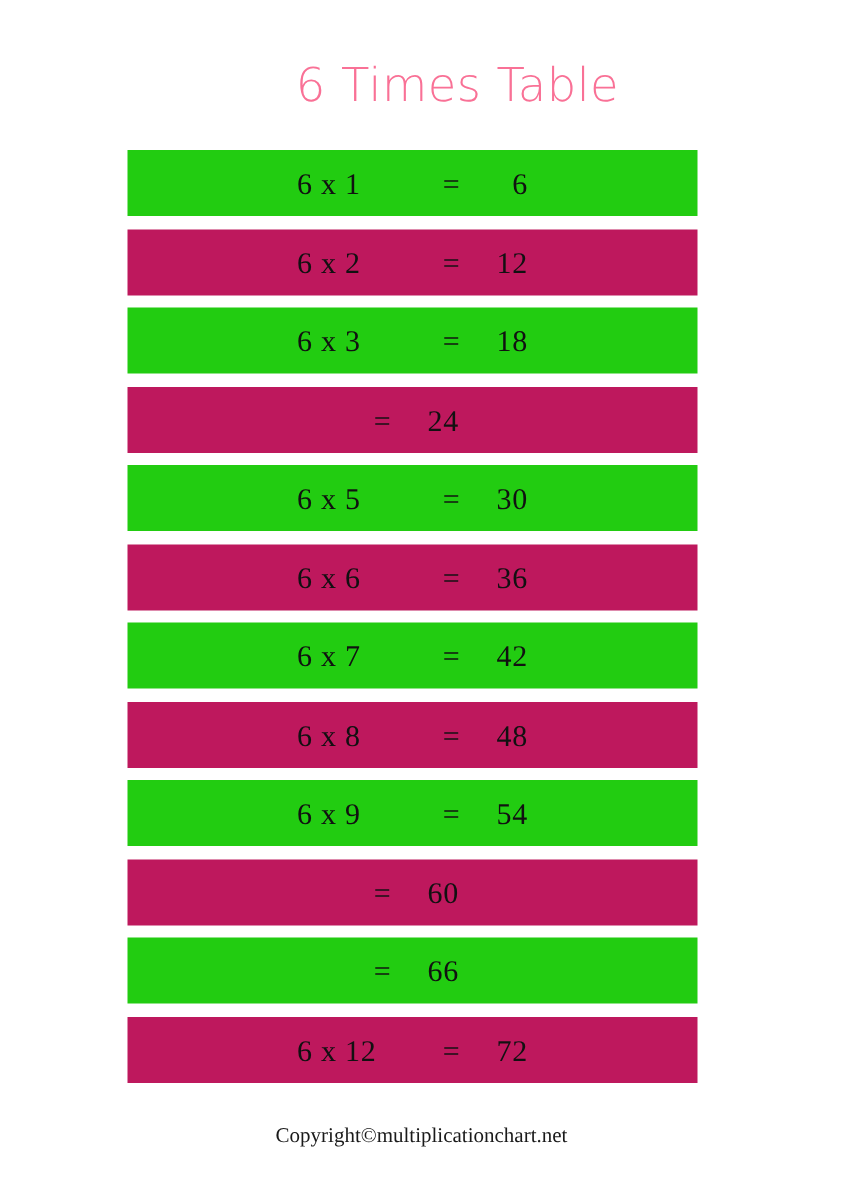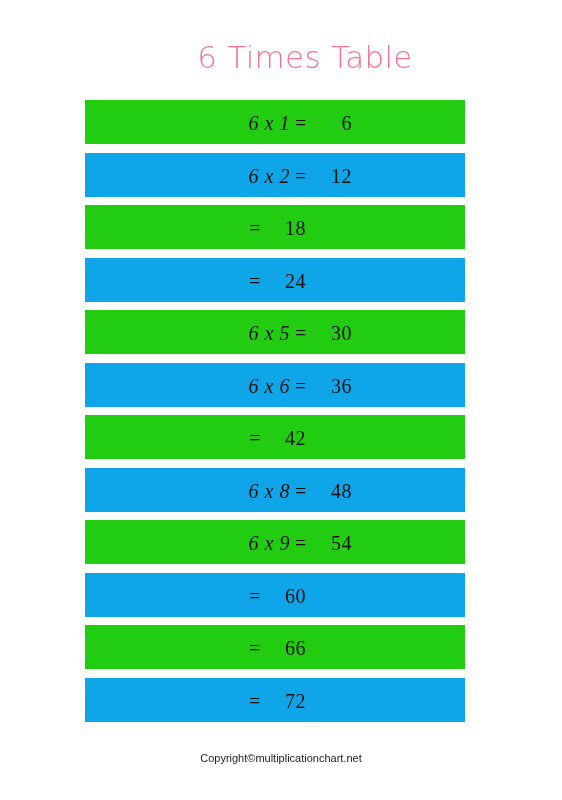--- a/index.html
+++ b/index.html
@@ -49,21 +49,21 @@
 
   .row {
     position: relative;
     width: 380px;
     height: 44px;
     margin-bottom: 8.5px;
     box-sizing: border-box;
   }
 
   .row.dark  { background: #22cc11; }
-  .row.light { background: #0ea5e9; }
+  .row.light { background: #be185d; }
 
   .row-text {
     position: absolute;
     left: 0;
     top: 0;
     width: 380px;
     height: 44px;
     display: flex;
     align-items: center;
     justify-content: center;
@@ -73,89 +73,88 @@
     color: #111111;
     white-space: pre;
     letter-spacing: 0.5px;
     padding-top: 2px;
     box-sizing: border-box;
   }
 
   .eq-left {
     display: inline-block;
     width: 92px;
-    text-align: right;
-    font-style: italic;
+    text-align: left;
   }
   .eq-sign {
     display: inline-block;
     width: 22px;
     text-align: center;
   }
   .eq-result {
     display: inline-block;
     width: 40px;
     text-align: right;
   }
 
   
   #footer {
     position: absolute;
     left: 0;
     top: 750px;
     width: 562px;
     text-align: center;
-    font-family: Liberation Sans, sans-serif;
-    font-size: 11px;
+    font-family: Liberation Serif, serif;
+    font-size: 14px;
     line-height: 16px;
     color: #1a1a1a;
     white-space: nowrap;
   }
 </style>
 </head>
 <body>
 
 <div id="page">
 
   <div id="title">6 Times Table</div>
 
   <div id="rows">
       <div class="row dark">
         <div class="row-text"><span class="eq-left">6 x 1</span><span class="eq-sign">=</span><span class="eq-result">6</span></div>
       </div>
       <div class="row light">
         <div class="row-text"><span class="eq-left">6 x 2</span><span class="eq-sign">=</span><span class="eq-result">12</span></div>
       </div>
       <div class="row dark">
-        <div class="row-text"><span class="eq-sign">=</span><span class="eq-result">18</span></div>
+        <div class="row-text"><span class="eq-left">6 x 3</span><span class="eq-sign">=</span><span class="eq-result">18</span></div>
       </div>
       <div class="row light">
         <div class="row-text"><span class="eq-sign">=</span><span class="eq-result">24</span></div>
       </div>
       <div class="row dark">
         <div class="row-text"><span class="eq-left">6 x 5</span><span class="eq-sign">=</span><span class="eq-result">30</span></div>
       </div>
       <div class="row light">
         <div class="row-text"><span class="eq-left">6 x 6</span><span class="eq-sign">=</span><span class="eq-result">36</span></div>
       </div>
       <div class="row dark">
-        <div class="row-text"><span class="eq-sign">=</span><span class="eq-result">42</span></div>
+        <div class="row-text"><span class="eq-left">6 x 7</span><span class="eq-sign">=</span><span class="eq-result">42</span></div>
       </div>
       <div class="row light">
         <div class="row-text"><span class="eq-left">6 x 8</span><span class="eq-sign">=</span><span class="eq-result">48</span></div>
       </div>
       <div class="row dark">
         <div class="row-text"><span class="eq-left">6 x 9</span><span class="eq-sign">=</span><span class="eq-result">54</span></div>
       </div>
       <div class="row light">
         <div class="row-text"><span class="eq-sign">=</span><span class="eq-result">60</span></div>
       </div>
       <div class="row dark">
         <div class="row-text"><span class="eq-sign">=</span><span class="eq-result">66</span></div>
       </div>
       <div class="row light">
-        <div class="row-text"><span class="eq-sign">=</span><span class="eq-result">72</span></div>
+        <div class="row-text"><span class="eq-left">6 x 12</span><span class="eq-sign">=</span><span class="eq-result">72</span></div>
       </div>
     </div>
 
   <div id="footer">Copyright©multiplicationchart.net</div>
 
 </div>
 
 </body></html>

